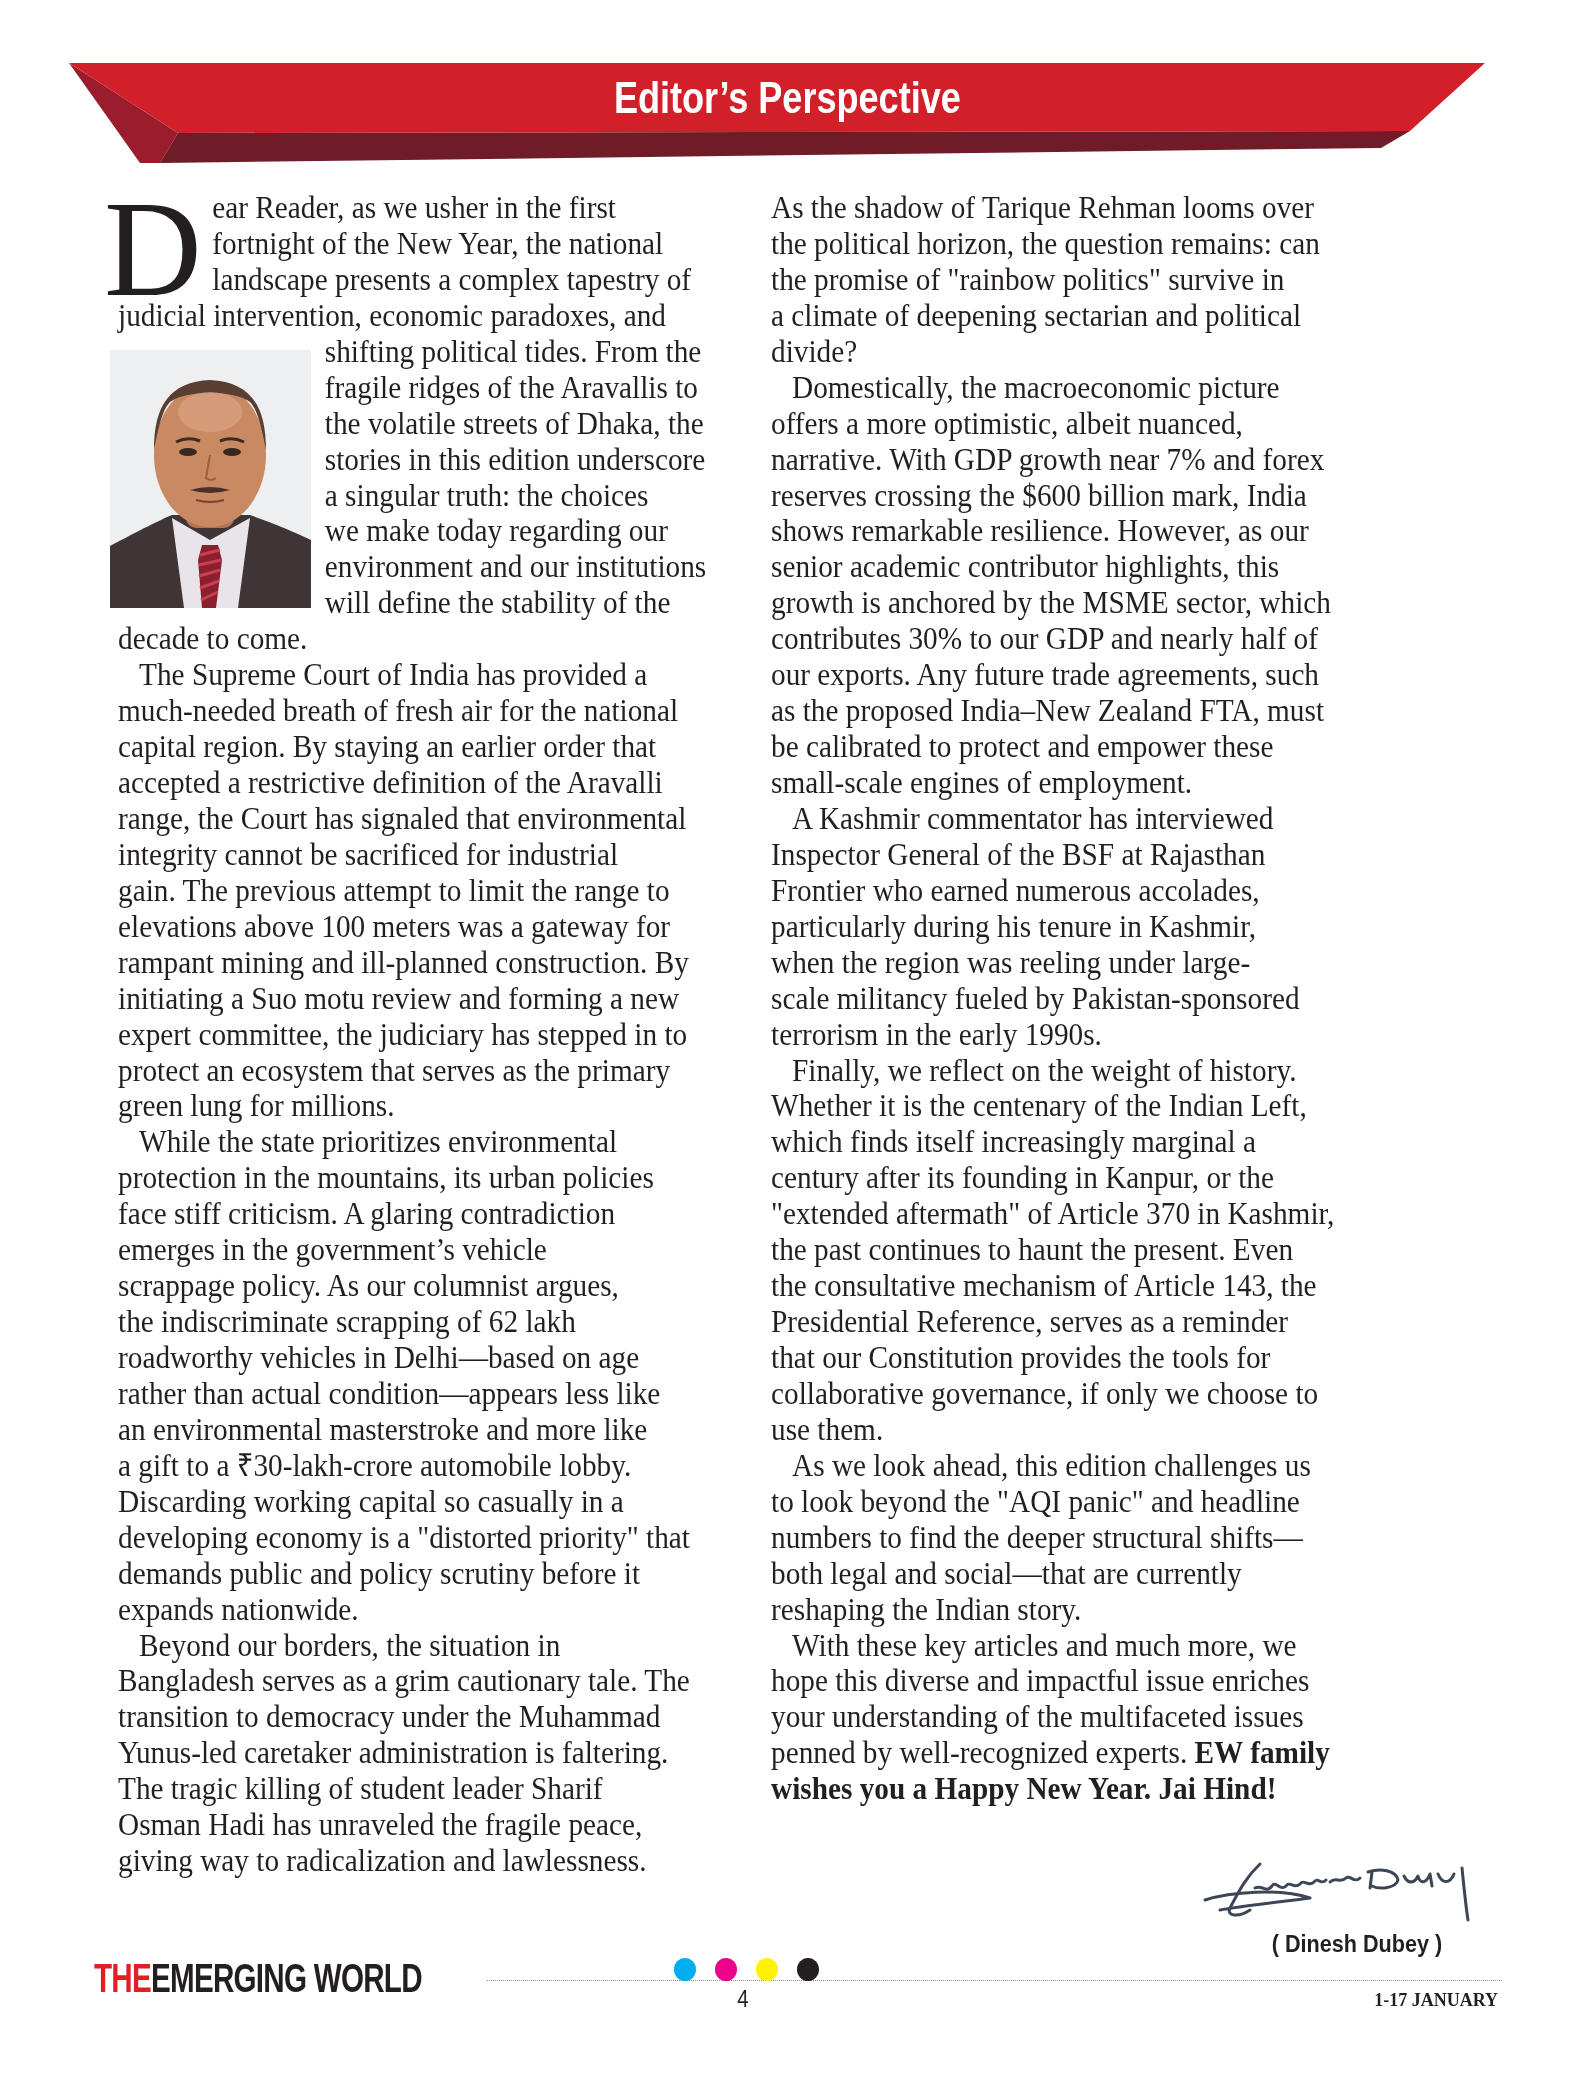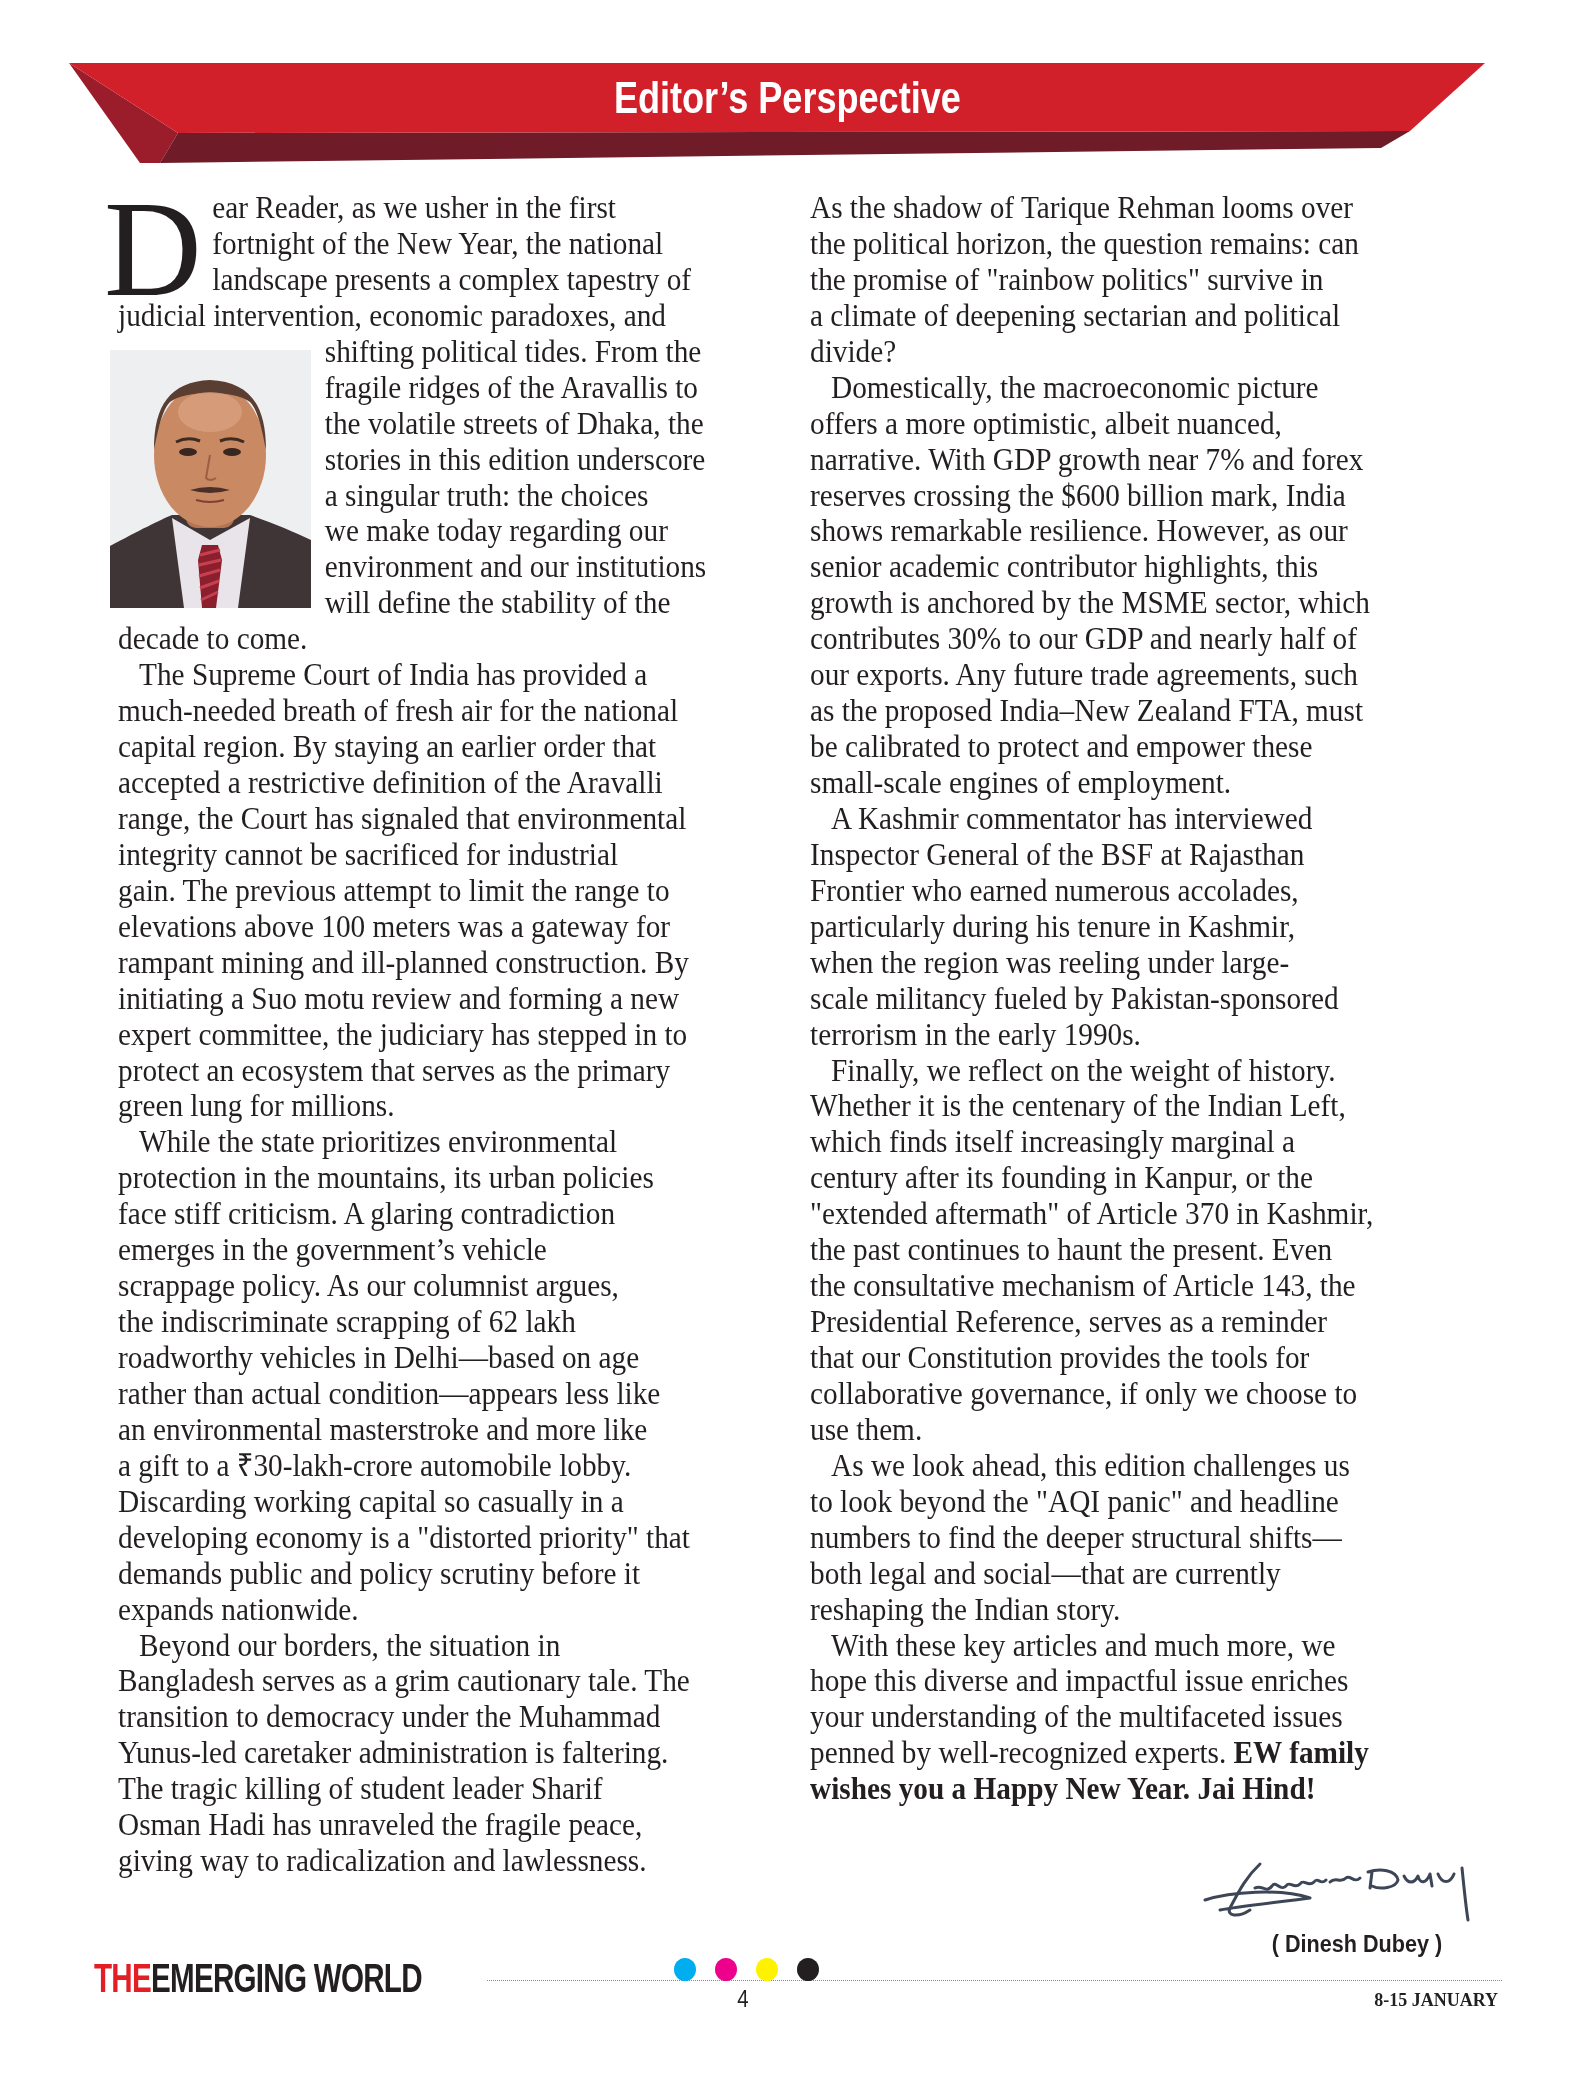--- a/index.html
+++ b/index.html
@@ -5,21 +5,21 @@
   html, body { margin:0; padding:0; background:#ffffff; }
   body { width:1575px; height:2087px; position:relative; overflow:hidden; font-family:"Liberation Serif", serif; color:#231f20; }
 
   
   #banner { position:absolute; left:0; top:0; width:1575px; height:180px; }
   #banner-title { position:absolute; left:0; top:68px; width:1575px; text-align:center; font-family:"Liberation Sans", sans-serif; font-weight:bold; font-size:44px; color:#ffffff; letter-spacing:0px; transform:scaleX(0.82); transform-origin:787px 0; line-height:60px; }
 
   
   .col { position:absolute; top:190px; }
   #col-left { left:118px; width:676px; }
-  #col-right { left:810px; width:672px; }
+  #col-right { left:771px; width:672px; }
   .line { display:block; height:35.95px; line-height:35.95px; font-size:32px; white-space:nowrap; transform:scaleX(0.915); transform-origin:0 50%; }
   .indent { padding-left:23px; }
   .wrap-photo { padding-left:226px; }
   .wrap-drop { padding-left:103px; }
   .bold { font-weight:bold; }
 
   #drop-cap { position:absolute; left:104px; top:180px; font-size:138px; line-height:138px; font-family:"Liberation Serif", serif; color:#231f20; transform:scaleX(0.98); transform-origin:0 0; }
 
   #portrait { position:absolute; left:110px; top:350px; width:201px; height:258px; }
 
@@ -179,13 +179,13 @@
 
 <div id="logo"><span class="red">THE</span><span class="dark">EMERGING WORLD</span></div>
 <div id="footer-rule"></div>
 <div id="reg-marks">
     <div class="reg-dot" style="left: 674px; background: rgb(0, 174, 239);"></div>
     <div class="reg-dot" style="left: 715px; background: rgb(236, 0, 140);"></div>
     <div class="reg-dot" style="left: 756px; background: rgb(255, 242, 0);"></div>
     <div class="reg-dot" style="left: 797px; background: rgb(35, 31, 32);"></div>
   </div>
 <div id="page-number">4</div>
-<div id="issue-date">8-15 JANUARY</div>
+<div id="issue-date">1-17 JANUARY</div>
 
 </body></html>

